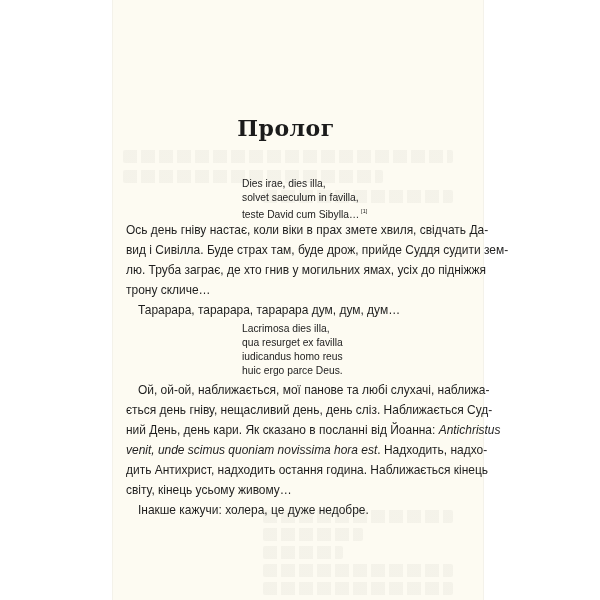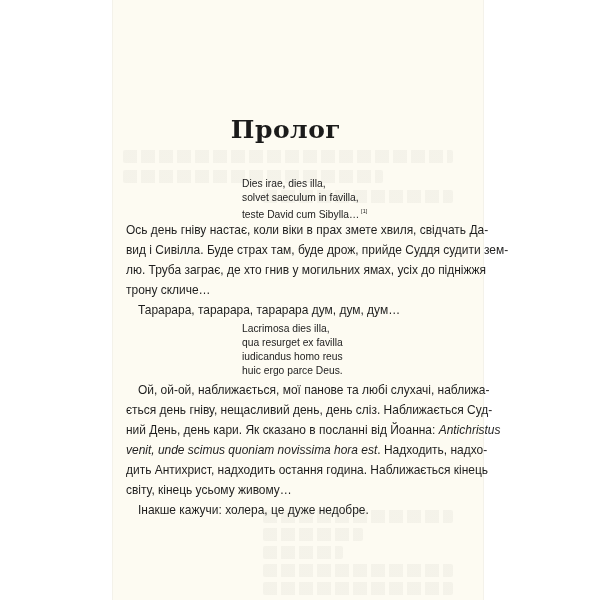--- a/index.html
+++ b/index.html
@@ -28,21 +28,21 @@
       border-radius: 2px;
     }
     .title {
       position: absolute;
       left: 0;
       width: 100%;
       top: 115px;
       text-align: center;
       font-family: "DejaVu Serif", "Liberation Serif", serif;
       font-weight: bold;
-      font-size: 25px;
+      font-size: 22px;
       color: #1b1b1b;
       letter-spacing: 0.5px;
       margin-left: -12px;
     }
     .verse {
       position: absolute;
       left: 129px;
       font-family: "Liberation Sans", sans-serif;
       font-size: 11.2px;
       line-height: 14px;

